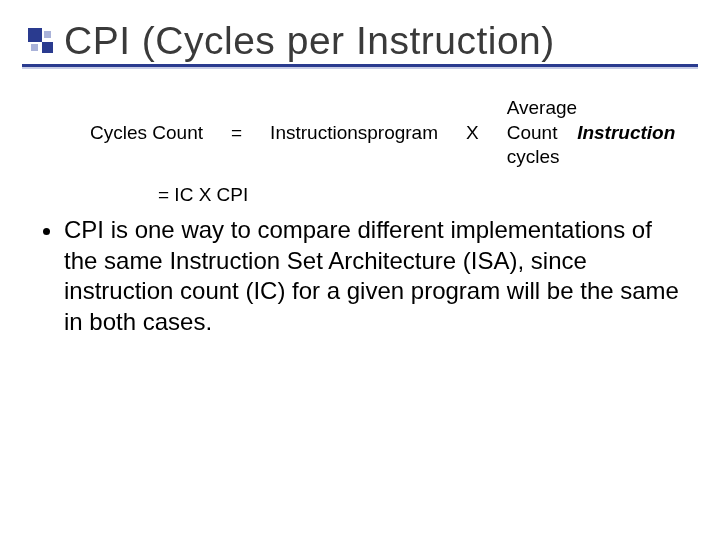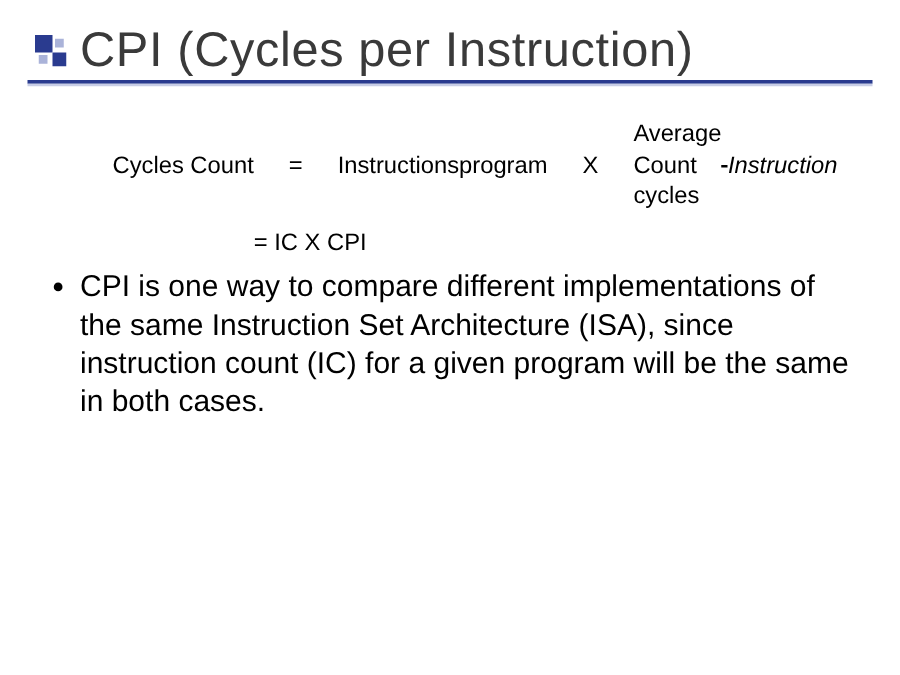--- a/index.html
+++ b/index.html
@@ -80,25 +80,25 @@
   .lbl { white-space: nowrap; }
   .frac {
     display: inline-flex;
     flex-direction: row;
     align-items: center;
     line-height: 1.3;
   }
   .frac .num { }
   .frac .bar { width: 100%; border-top: 2px solid #000; margin: 2px 0; }
   .frac .den { }
-  .italic { font-style: italic; }
+  .italic { font-style: italic; font-weight: bold; }
   .mult { font-size: 19px; }
   .fline2 {
     margin-top: 14px;
-    margin-left: 113px;
+    margin-left: 68px;
     font-size: 19px;
   }
 
   .body {
     position: absolute;
     top: 215px;
     left: 42px;
     width: 640px;
     font-size: 24px;
     line-height: 1.28;

